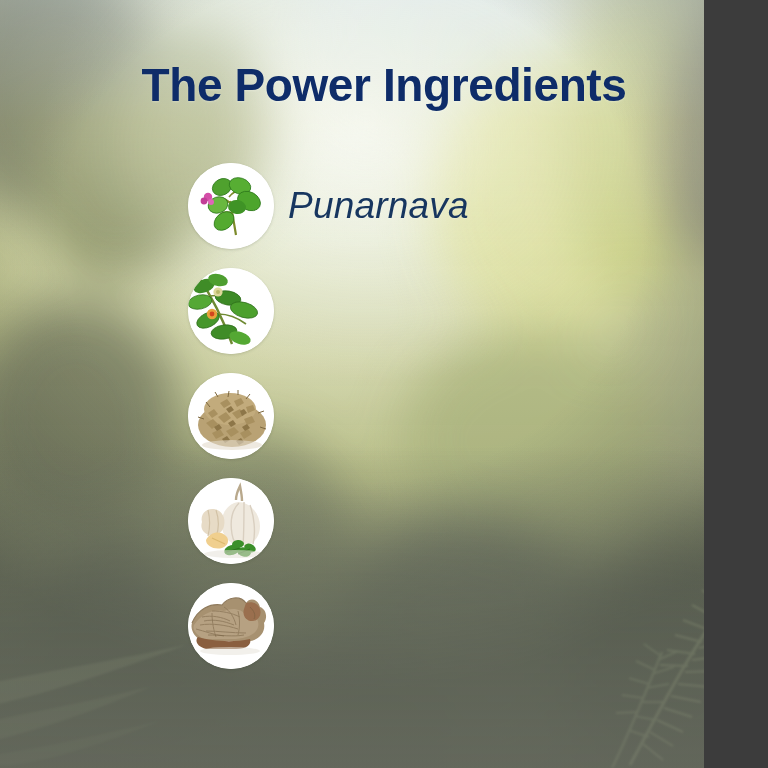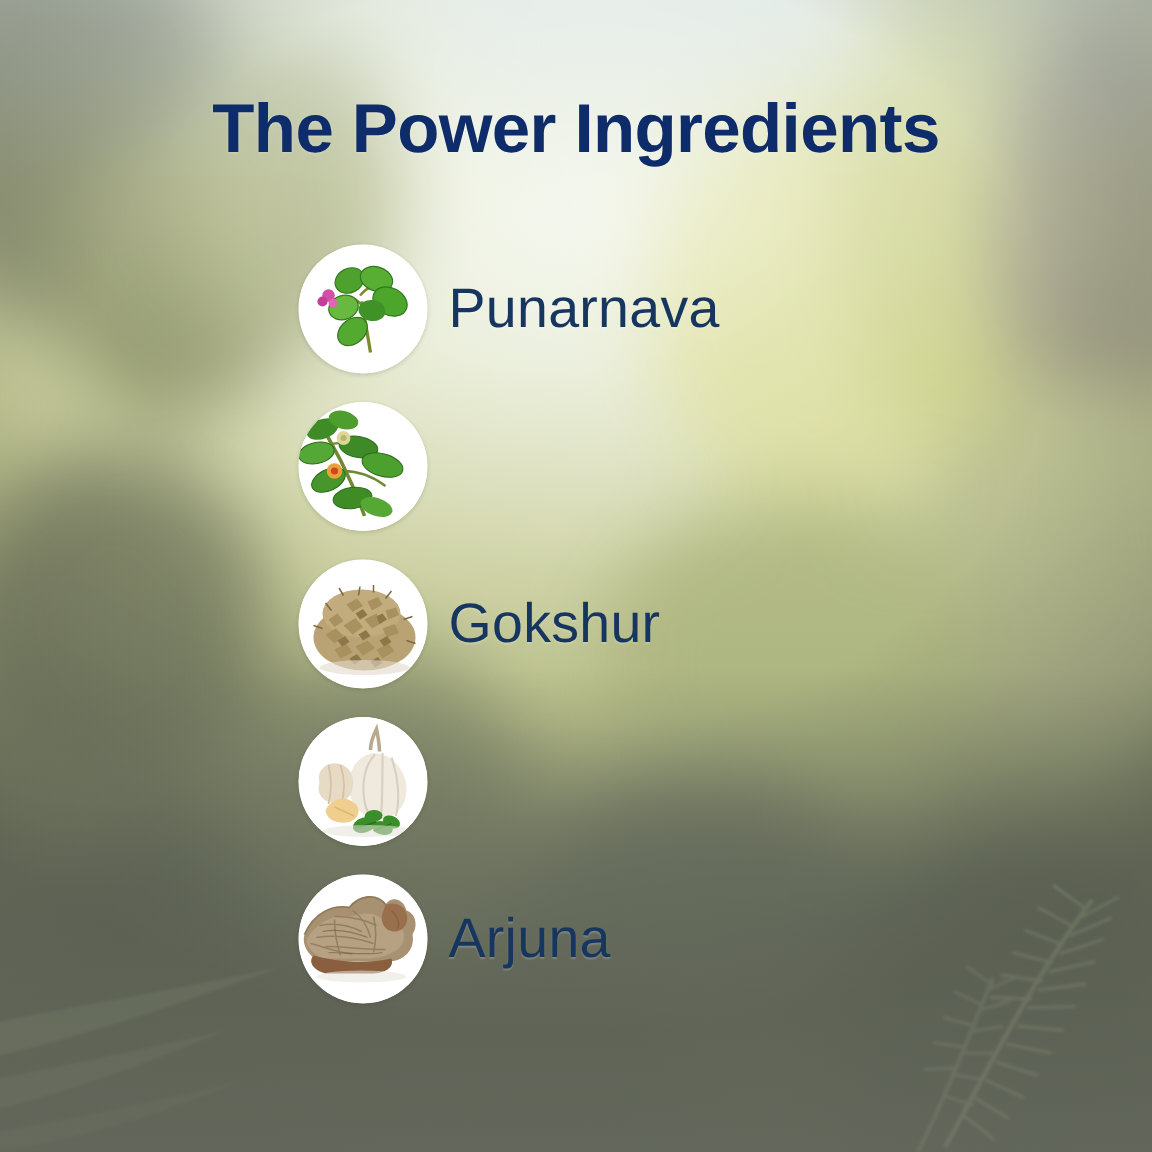--- a/index.html
+++ b/index.html
@@ -2,21 +2,21 @@
 <html><head>
 <meta charset="utf-8">
 <style>
   html, body {
     margin: 0;
     padding: 0;
     background: #3c3c3c;
   }
   #poster {
     position: relative;
-    width: 768px;
+    width: 704px;
     height: 768px;
     overflow: hidden;
     font-family: "Liberation Sans", "DejaVu Sans", sans-serif;
     background: #6f7360;
   }
 
   
   .bg-layer {
     position: absolute;
     inset: 0;
@@ -80,21 +80,22 @@
     font-weight: bold;
     letter-spacing: -0.4px;
     color: #0e2c69;
     text-shadow: 0 1px 2px rgba(255,255,255,0.25);
     white-space: nowrap;
   }
 
   .list {
     position: absolute;
     top: 163px;
-    left: 199px;
+    left: 188px;
+    font-style: italic;
   }
   .row {
     display: flex;
     align-items: center;
     height: 86px;
     margin-bottom: 19px;
   }
   .badge {
     position: relative;
     width: 86px;
@@ -294,21 +295,20 @@
                 <path d="M58 26 l4 -5"></path>
                   <path d="M70 40 l6 -2"></path>
                   <path d="M72 54 l6 2"></path>
                 <path d="M30 24 l-3 -5"></path>
                   <path d="M50 22 l0 -5"></path>
               </g>
               <ellipse cx="44" cy="72" rx="30" ry="5" fill="#e2dbcc" opacity="0.6"></ellipse>
             </g>
           </svg>
         </div>
-        <div class="row-label">Gokshur</div>
       </div>
 
       <div class="row">
         <div class="badge">
           <svg viewBox="0 0 86 86">
             <circle cx="43" cy="43" r="43" fill="#ffffff"></circle>
             <g>
               <path d="M48 22 C 48 16, 50 12, 52 8 C 53 13, 54 18, 54 23" stroke="#b9a98d" stroke-width="2.4" fill="none"></path>
               <path d="M50 24 C 38 26, 32 38, 34 50 C 36 62, 46 68, 54 68 C 64 68, 72 60, 72 48 C 72 36, 62 24, 50 24 Z" fill="#efe9de"></path>
               <path d="M51 25 C 44 32, 42 44, 44 56 C 45 63, 48 67, 53 68" stroke="#d9cfc0" stroke-width="1.4" fill="none"></path>
@@ -358,18 +358,17 @@
               <g stroke="#6f5a3c" stroke-width="0.8" fill="none" opacity="0.6">
                 <path d="M16 38 C 26 36, 36 38, 46 42"></path>
                 <path d="M20 52 C 32 52, 46 54, 56 52"></path>
                 <path d="M62 24 C 66 28, 68 32, 66 36"></path>
               </g>
               <path d="M4 40 C 10 26, 22 20, 34 22 C 40 14, 52 12, 58 20" stroke="#8f7a5c" stroke-width="1.2" fill="none"></path>
               <ellipse cx="42" cy="68" rx="30" ry="4" fill="#e8e4da" opacity="0.55"></ellipse>
             </g>
           </svg>
         </div>
-        <div class="row-label">Arjuna</div>
       </div>
 
     </div>
   </div>
 </div>
 
 </body></html>

